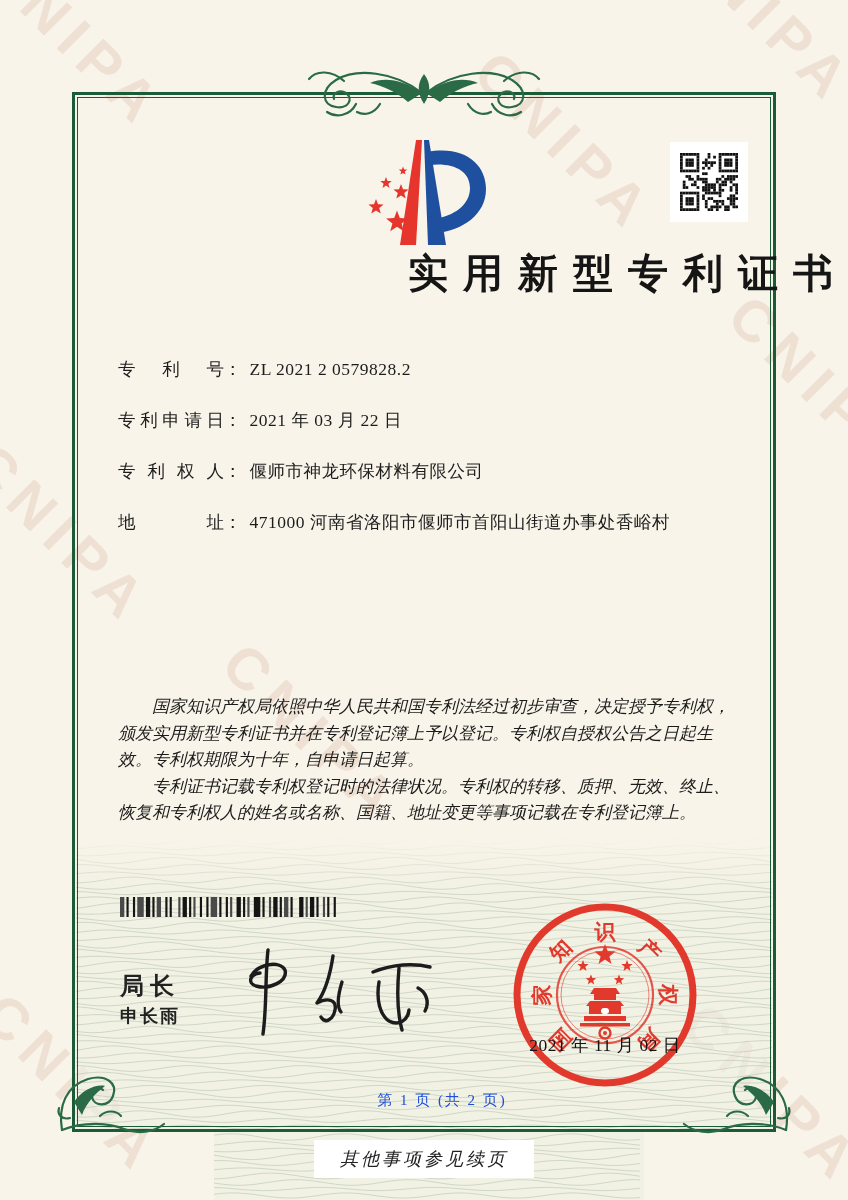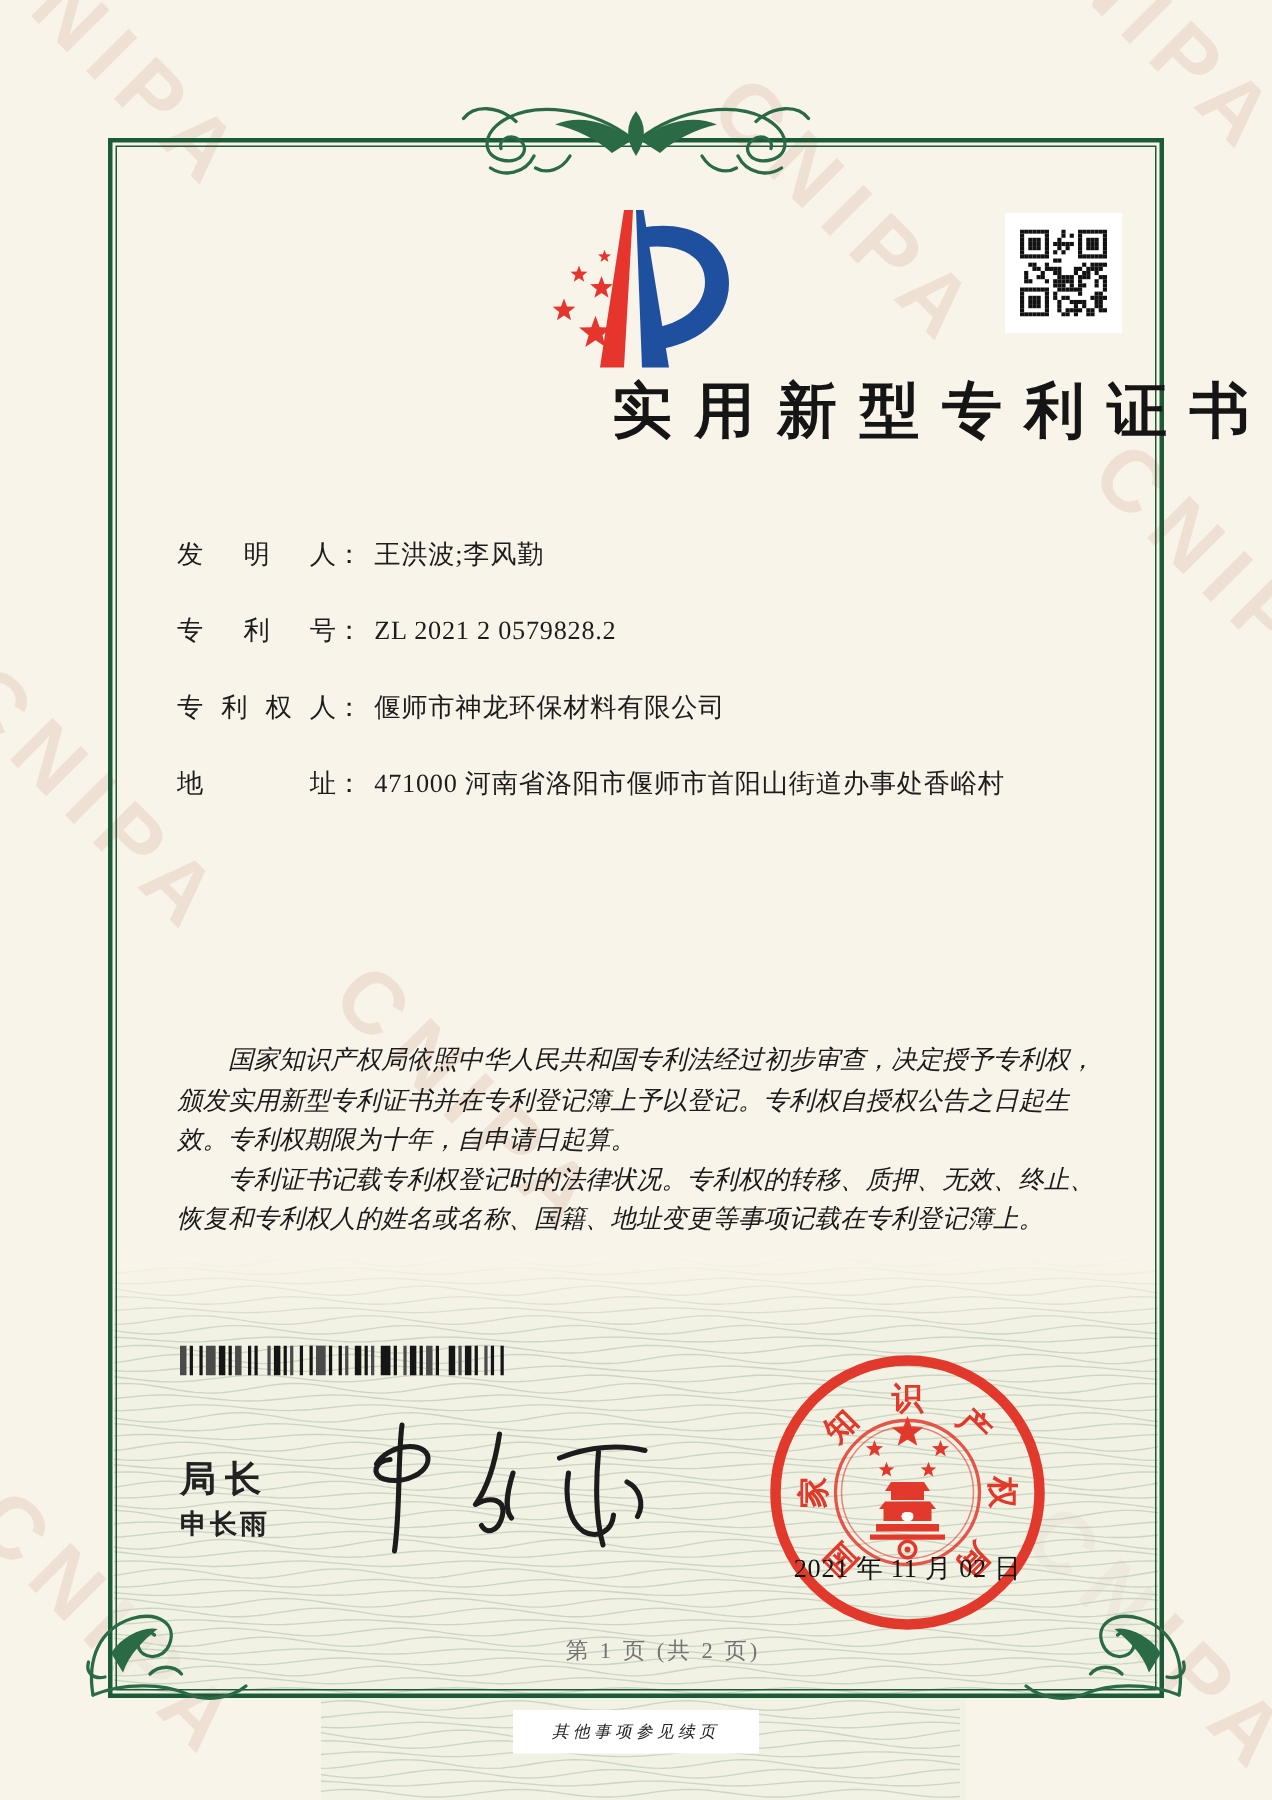--- a/index.html
+++ b/index.html
@@ -56,23 +56,23 @@
   .signature{position:absolute;left:238px;top:940px;width:215px;height:102px;}
   .sig{stroke:#1c1c1c;stroke-width:3.4;fill:none;stroke-linecap:round;stroke-linejoin:round;}
   .seal{position:absolute;left:508px;top:898px;width:194px;height:194px;opacity:.95;}
   .sealfill{fill:var(--red);}
   .sealstroke{stroke:var(--red);fill:none;}
   .seal-char{font-size:21px;font-weight:bold;fill:var(--red);
              font-family:"Liberation Serif","DejaVu Serif",serif;}
   .seal-date{position:absolute;left:514px;top:1033px;width:182px;text-align:center;
              font-size:17.5px;letter-spacing:.5px;color:#131313;}
   .page-indicator{position:absolute;left:0;right:0;top:1091px;text-align:center;
-                  font-size:15px;letter-spacing:2px;color:#737373;padding-left:36px;}
+                  font-size:15px;letter-spacing:2px;color:#1d4ed8;padding-left:36px;}
   .note-box{position:absolute;left:50%;transform:translateX(-50%);top:1140px;background:#fff;
-            padding:7px 26px;font-size:11px;letter-spacing:3px;font-style:italic;color:#222;
+            padding:7px 26px;font-size:18px;letter-spacing:3px;font-style:italic;color:#222;
             white-space:nowrap;}
 </style>
 </head>
 <body>
 
 <div class="page">
 
   <div>
     <span class="wm" style="left:-38px;top:4px">CNIPA</span>
     <span class="wm" style="left:652px;top:-20px">CNIPA</span>
@@ -414,24 +414,24 @@
         <rect x="16.57" y="49.71" width="2.76" height="2.76" fill="#111"></rect>
         <rect x="16.57" y="52.48" width="2.76" height="2.76" fill="#111"></rect>
         <rect x="16.57" y="55.24" width="2.76" height="2.76" fill="#111"></rect>
       </svg>
   </div>
 
   <div class="title">实用新型专利证书</div>
 
   <div class="fields">
     <div class="field-row">
-      <span class="flabel">发明人</span><span class="fcolon">：</span><span class="fvalue">王洪波;李风勤</span>
+      <span class="flabel">专利号</span><span class="fcolon">：</span><span class="fvalue">ZL 2021 2 0579828.2</span>
     </div>
     <div class="field-row">
-      <span class="flabel">专利号</span><span class="fcolon">：</span><span class="fvalue">ZL 2021 2 0579828.2</span>
+      <span class="flabel">专利申请日</span><span class="fcolon">：</span><span class="fvalue">2021 年 03 月 22 日</span>
     </div>
     <div class="field-row">
       <span class="flabel">专利权人</span><span class="fcolon">：</span><span class="fvalue">偃师市神龙环保材料有限公司</span>
     </div>
     <div class="field-row">
       <span class="flabel">地址</span><span class="fcolon">：</span><span class="fvalue">471000 河南省洛阳市偃师市首阳山街道办事处香峪村</span>
     </div>
   </div>
 
   <div class="body-text">

